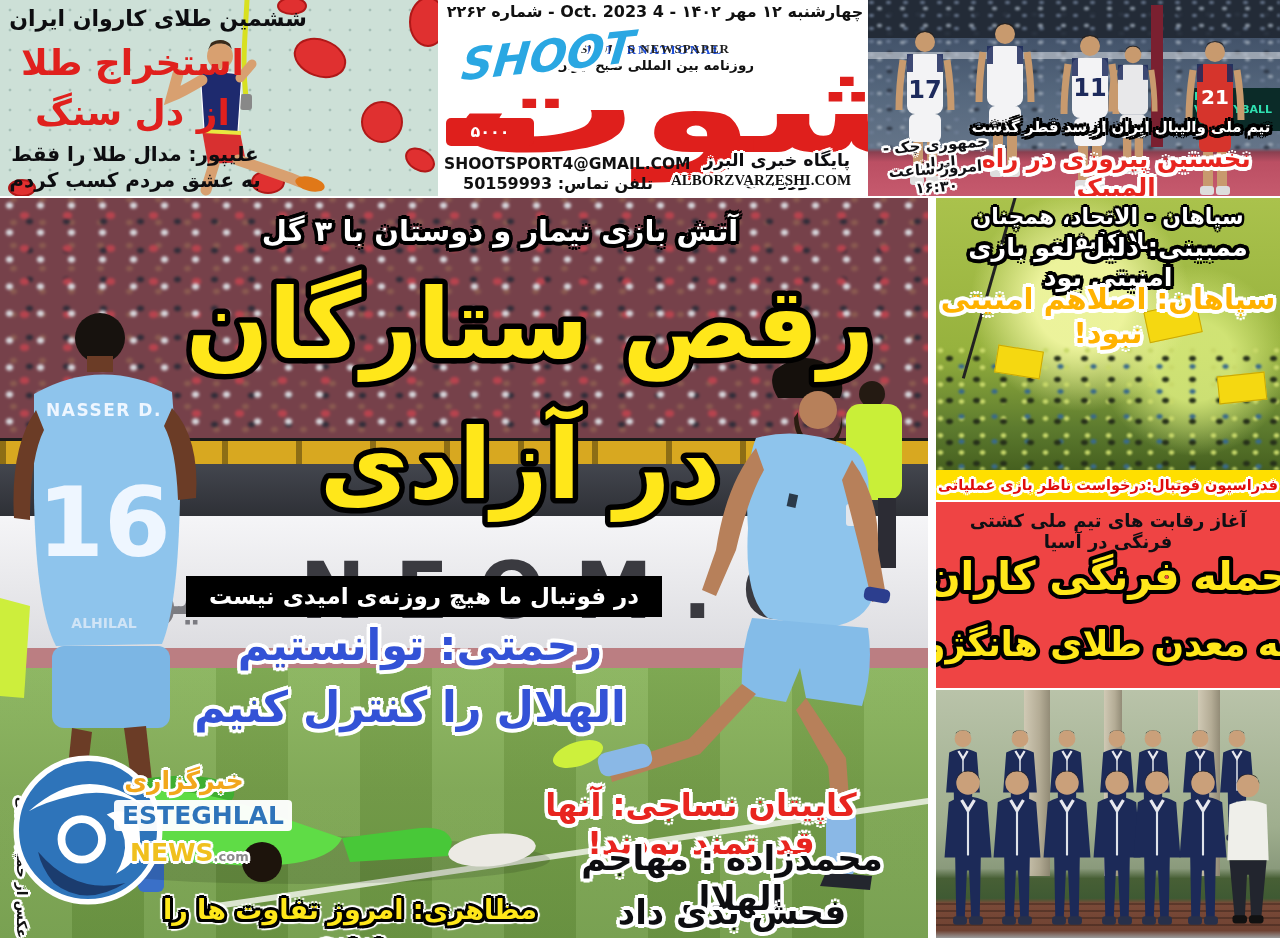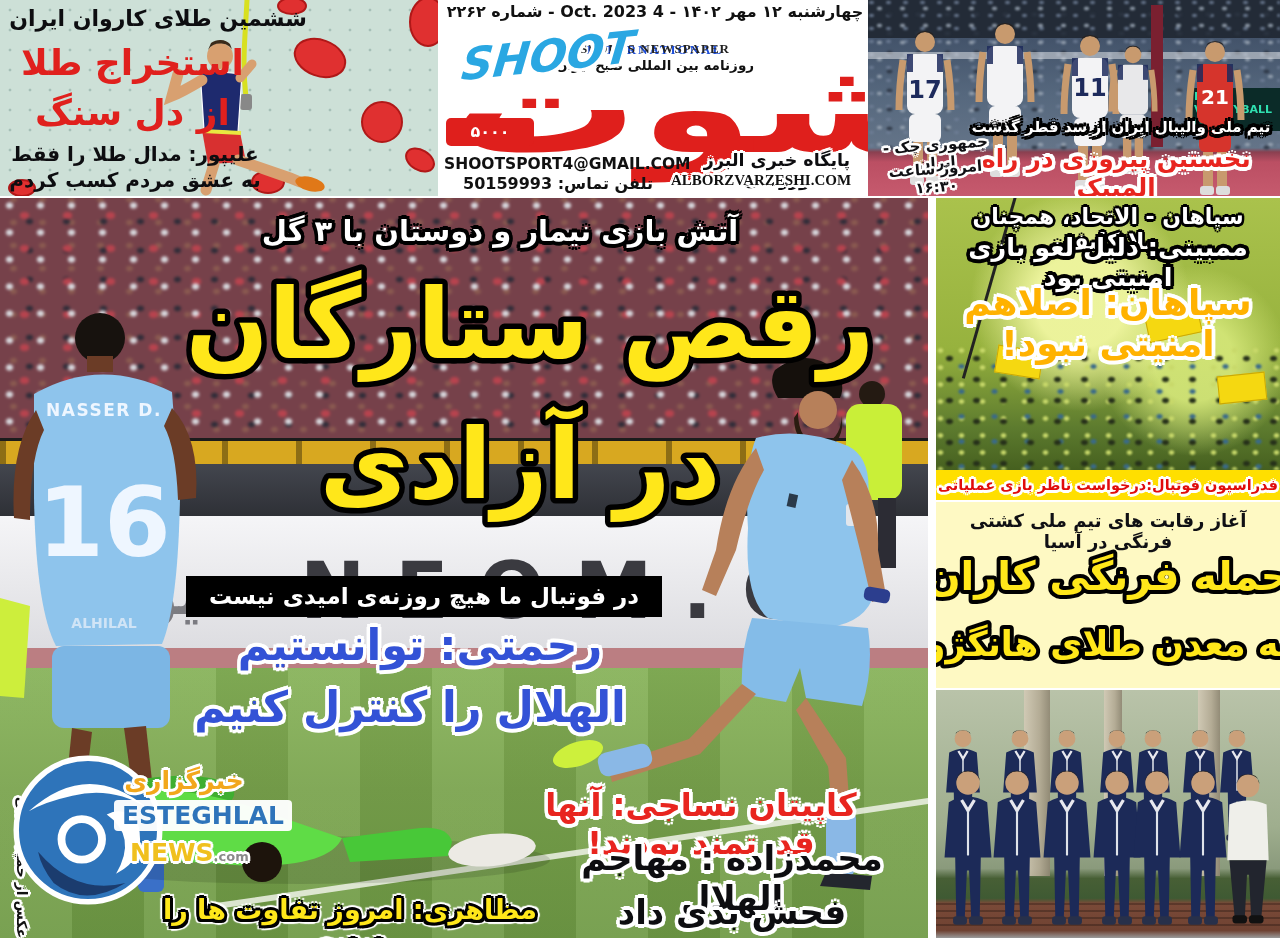--- a/index.html
+++ b/index.html
@@ -61,21 +61,21 @@
   .fans{left:936px;top:198px;width:344px;height:272px;overflow:hidden;
     background:
      radial-gradient(circle at 42% 38%,rgba(240,246,160,.95) 0 46px,rgba(240,246,160,0) 110px),
      radial-gradient(circle at 75% 60%,rgba(214,232,122,.9) 0 40px,rgba(214,232,122,0) 95px),
      linear-gradient(180deg,#aac24c,#97b23e 55%,#5c7a2e 85%,#46601f);}
   .fans-dots{left:0;top:150px;width:344px;height:122px;filter:blur(1px);
     background-image:radial-gradient(#26301a 3px,transparent 4px),radial-gradient(#3a6a8a 2.6px,transparent 3.6px),radial-gradient(#c8d86a 2.4px,transparent 3.2px);
     background-size:27px 21px,33px 25px,21px 17px;background-position:0 0,9px 6px,15px 11px;}
   .flag{background:#f5d811;border:1px solid #c8a808;}
   .fedbar{left:936px;top:470px;width:344px;height:30px;background:#ffdf00;}
-  .promo{left:936px;top:502px;width:344px;height:186px;background:#fef9c3;}
+  .promo{left:936px;top:502px;width:344px;height:186px;background:#ef4444;}
   .team{left:936px;top:690px;width:344px;height:248px;overflow:hidden;
     background:linear-gradient(180deg,#b9c3a9 0,#9fae8e 55%,#8a9a7c 72%,#475f35 76%,#3f5a33 84%,#7a4a38 86%,#6f4232 97%,#9a9a9a 100%);}
   .trunk{top:0;height:186px;background:linear-gradient(90deg,#d3cab6,#b4aa94 60%,#8f8672);opacity:.9;}
   .team-slats{left:0;top:213px;width:344px;height:28px;
     background:repeating-linear-gradient(180deg,rgba(0,0,0,.25) 0 2px,transparent 2px 7px);}
 
   .credit{left:30px;top:770px;width:168px;height:24px;transform-origin:0 0;
     transform:rotate(90deg);font-size:14px;font-weight:bold;color:#111;}
   .epill{background:rgba(255,255,255,.96);border-radius:4px;padding:1px 8px;}
 </style>
@@ -275,21 +275,21 @@
   </div>
 
   <div class="abs fans">
     <div class="abs fans-dots"></div>
     <div class="abs flag" style="left:210px;top:108px;width:52px;height:30px;transform:rotate(-12deg);"></div>
     <div class="abs flag" style="left:60px;top:150px;width:44px;height:26px;transform:rotate(9deg);"></div>
     <div class="abs flag" style="left:282px;top:176px;width:46px;height:26px;transform:rotate(-6deg);"></div>
     <div class="abs" style="left:52px;top:-6px;width:3px;height:190px;background:#222;transform:rotate(16deg);"></div>
     <div class="abs fa b c ob" style="left:4px;top:6px;width:336px;font-size:22px;color:#fff;">سپاهان - الاتحاد، همچنان بلاتکلیف</div>
     <div class="abs fa b c ob3" style="left:2px;top:34px;width:340px;font-size:25.5px;color:#fff;">ممبینی: دلیل لغو بازی امنیتی بود</div>
-    <div class="abs fa b c ow3" style="left:0;top:84px;width:344px;font-size:36px;color:#ffb200;">سپاهان: اصلاهم امنیتی نبود!</div>
+    <div class="abs fa b c ow3" style="left:0;top:84px;width:344px;font-size:29px;color:#ffb200;">سپاهان: اصلاهم امنیتی نبود!</div>
   </div>
 
   <div class="abs fedbar">
     <div class="abs fa b c ow" style="left:0;top:0;width:344px;height:30px;font-size:14.5px;line-height:30px;color:#e00c0c;">فدراسیون فوتبال:درخواست ناظر بازی عملیاتی نبود</div>
   </div>
 
   <div class="abs promo">
     <div class="abs fa b c" style="left:4px;top:8px;width:336px;font-size:18px;color:#101014;">آغاز رقابت های تیم ملی کشتی فرنگی در آسیا</div>
     <svg class="abs" style="left:0;top:36px;" width="344" height="148" viewBox="0 0 344 148">
       <text x="172" y="52" font-size="40" font-weight="bold" fill="#ffe71a" stroke="#000" stroke-width="8" stroke-linejoin="round" paint-order="stroke" text-anchor="middle" direction="rtl">حمله فرنگی کاران</text>

